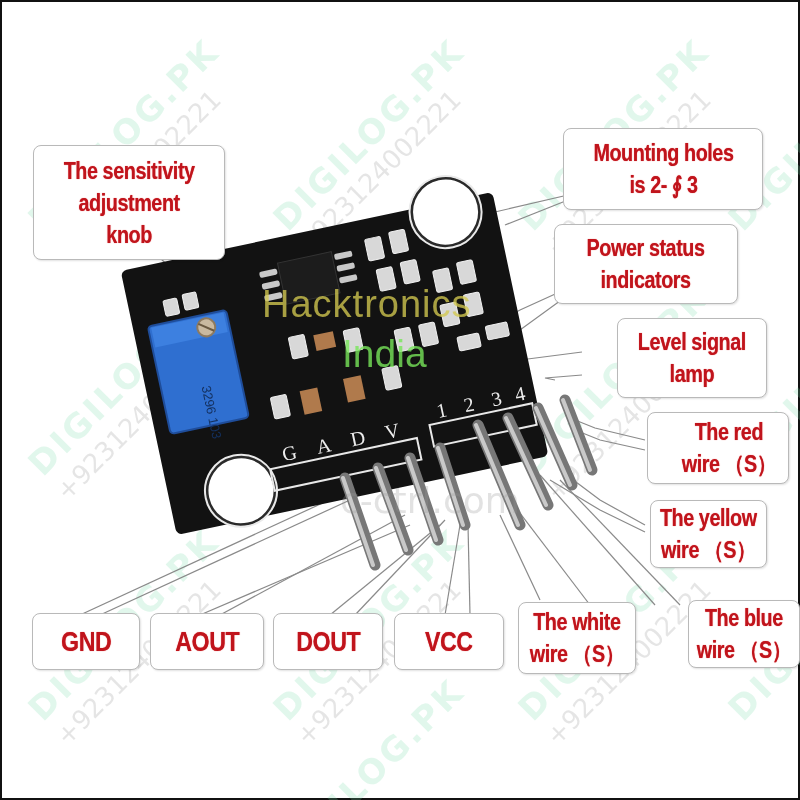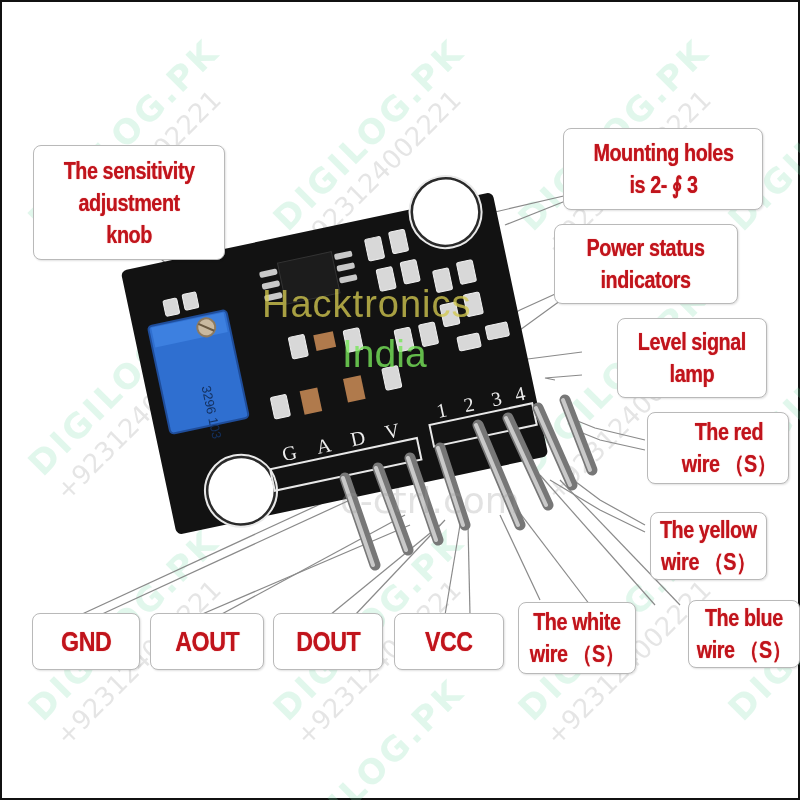--- a/index.html
+++ b/index.html
@@ -184,21 +184,21 @@
 <div class="callout" style="left:617px;top:318px;width:148px;height:78px;">
   <span class="callout-text">Level signal
 lamp</span>
 </div>
 
 <div class="callout" style="left:647px;top:412px;width:118px;height:70px;padding-left:22px;">
   <span class="callout-text">The red
 wire （S）</span>
 </div>
 
-<div class="callout" style="left:650px;top:512px;width:115px;height:66px;">
+<div class="callout" style="left:650px;top:500px;width:115px;height:66px;">
   <span class="callout-text">The yellow
 wire （S）</span>
 </div>
 
 <div class="callout" style="left:32px;top:613px;width:106px;height:55px;">
   <span class="callout-text big">GND</span>
 </div>
 
 <div class="callout" style="left:150px;top:613px;width:112px;height:55px;text-align:right;">
   <span class="callout-text big">AOUT</span>

